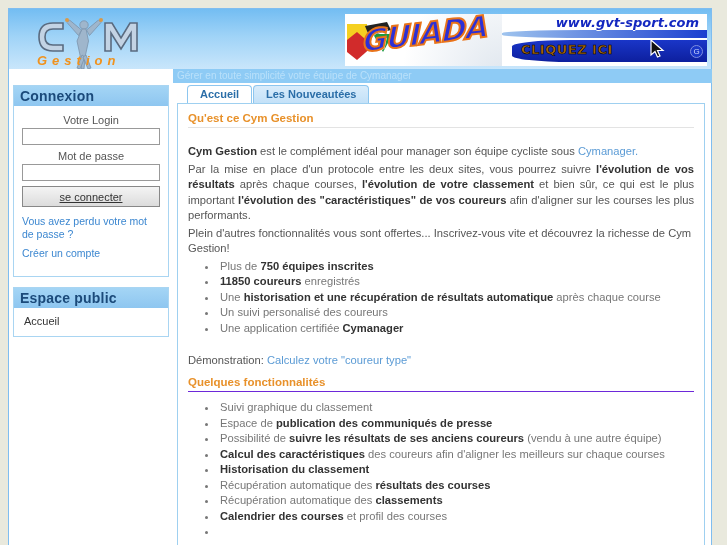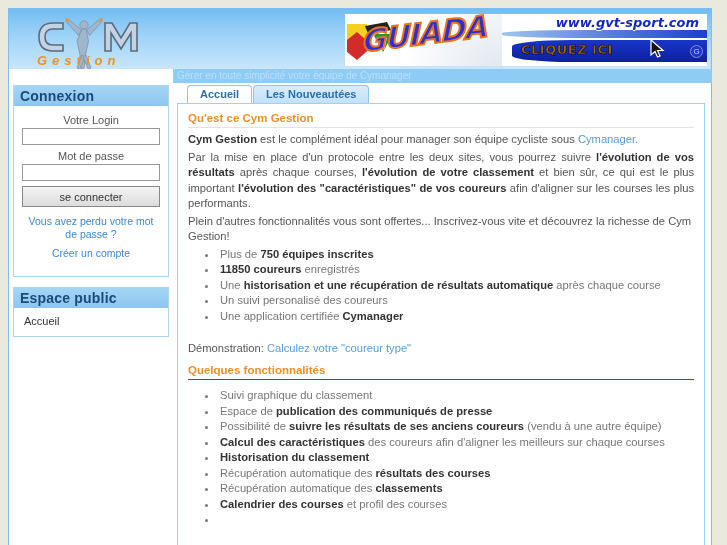--- a/index.html
+++ b/index.html
@@ -170,24 +170,25 @@
     display:block;
     width:100%;
     margin:5px 0 8px 0;
     height:21px;
     border:1px solid #888;
     background: linear-gradient(to bottom,#f4f4f4 0%, #dcdcdc 100%);
     font-size:11px;
     color:#333;
     cursor:pointer;
     font-family:"Liberation Sans", sans-serif;
+    text-decoration:underline;
   }
   .sidelink {
     display:block;
-    text-align:center;
+    text-align:left;
     color:#3c87d0;
     font-size:10.5px;
     text-decoration:none;
     line-height:13px;
     margin-bottom:6px;
   }
 
   .navlink {
     display:block;
     color:#333;
@@ -235,21 +236,21 @@
     padding:8px 10px 0 10px;
     overflow:hidden;
   }
 
   .sec-title {
     color:#e8912a;
     font-size:11.5px;
     font-weight:bold;
     padding-bottom:3px;
     border-bottom:1px solid #e3e3e3;
-    margin-bottom:4px;
+    margin-bottom:16px;
   }
 
   p.para {
     margin:0 0 2px 0;
     font-size:11.2px;
     color:#555;
     line-height:15.5px;
     text-align:justify;
   }
   p.para.last { text-align:left; }

